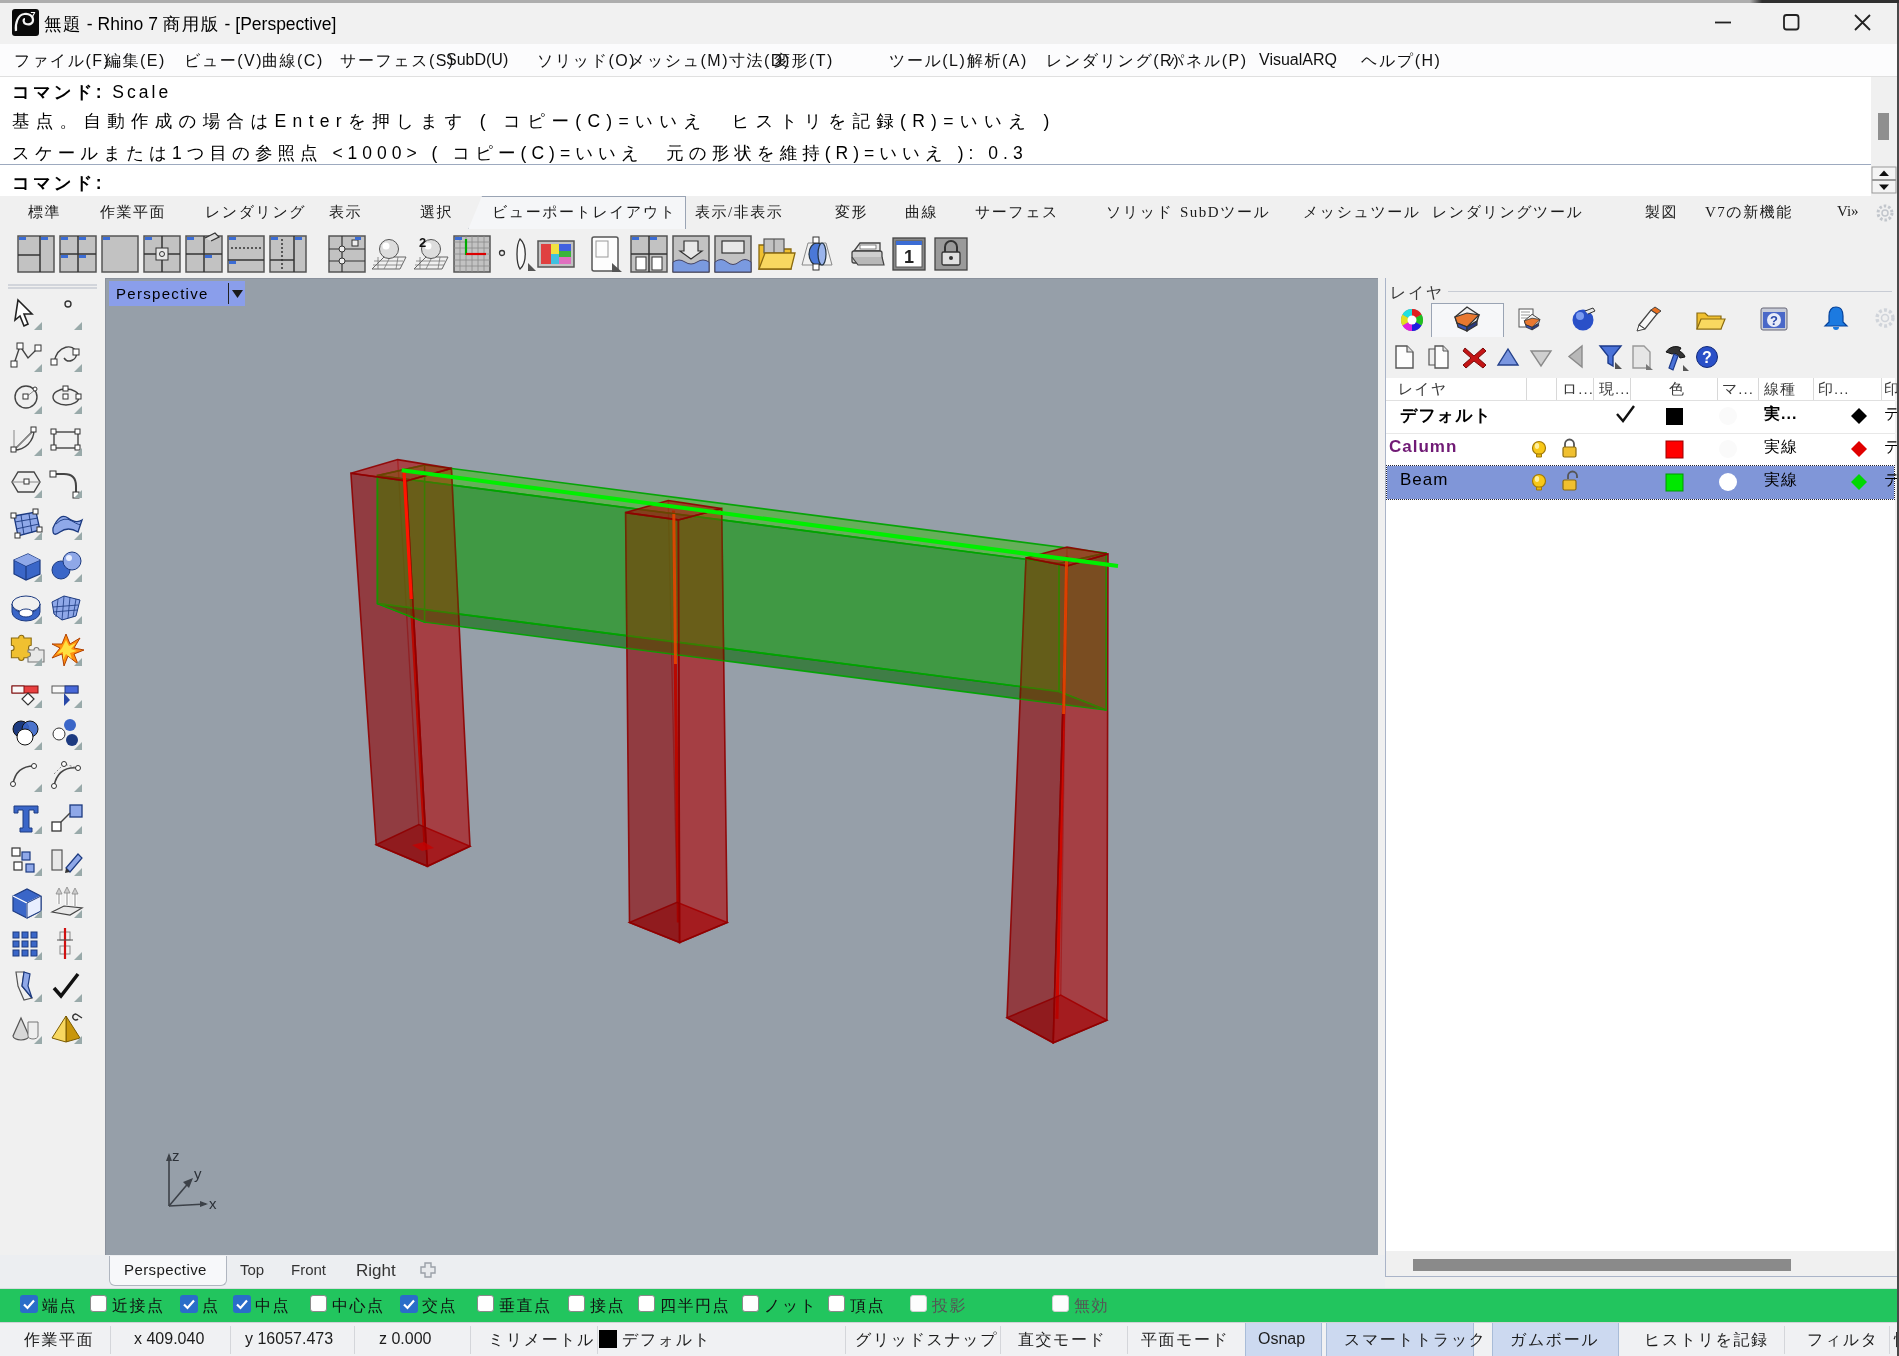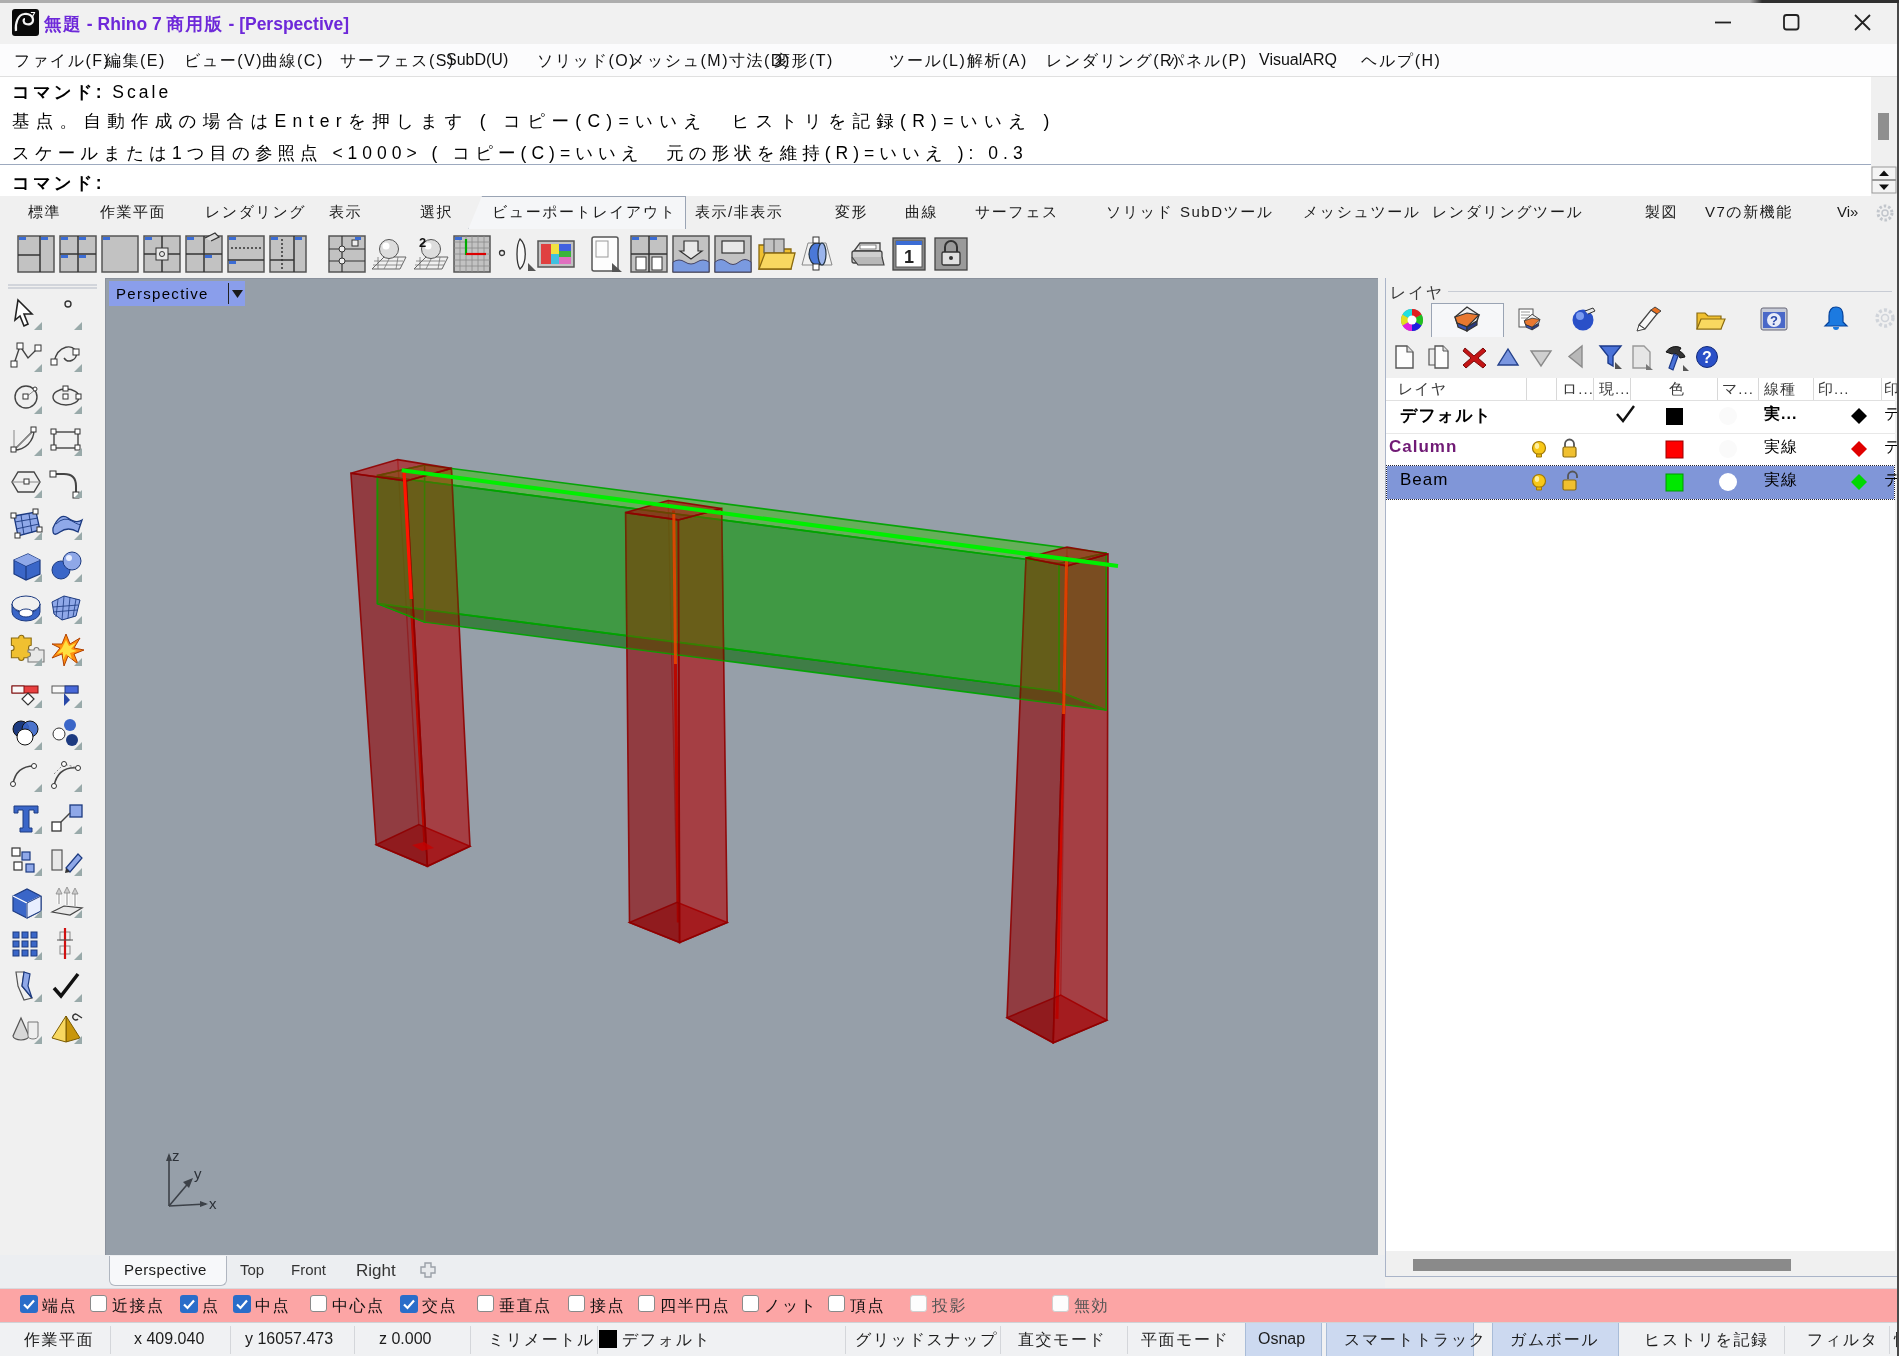--- a/index.html
+++ b/index.html
@@ -3,38 +3,38 @@
 <meta charset="utf-8">
 <style>
   html,body{margin:0;padding:0;}
   body{width:1899px;height:1356px;position:relative;overflow:hidden;
        font-family:"Liberation Sans",sans-serif;background:#f0f0f0;}
   .abs{position:absolute;}
   .jp{letter-spacing:1.5px;}
   #topstrip{left:0;top:0;width:1899px;height:3px;
     background:linear-gradient(90deg,#aeaeae 0px,#aeaeae 1750px,#303030 1762px,#303030 1899px);}
   #titlebar{left:0;top:3px;width:1899px;height:41px;background:#f1f1f1;}
-  #titletext{left:44px;top:12px;font-size:17.5px;color:#6d28d9;font-weight:bold;}
+  #titletext{left:44px;top:12px;font-size:17.5px;color:#000000;}
   #menubar{left:0;top:44px;width:1899px;height:32px;background:#fcfcfd;border-bottom:1px solid #e0e0e0;}
   .menuitem{top:51px;font-size:16px;color:#101010;}
   #cmdarea{left:0;top:77px;width:1871px;height:119px;background:#ffffff;}
   .cmdline{left:12px;font-size:17.5px;color:#000;white-space:pre;letter-spacing:5px;}
   #cmdsep{left:0;top:164px;width:1871px;height:1px;background:#9daabf;}
   #cmdscroll{left:1871px;top:77px;width:26px;height:119px;background:#f0f0f0;}
   #tabbar{left:0;top:196px;width:1899px;height:33px;background:#f0f0f0;border-bottom:1px solid #c0c4cc;}
-  .tabitem{top:203px;font-size:15px;color:#1a1a1a;}
+  .tabitem{top:203px;font-size:15px;color:#1a1a1a;font-family:Liberation Serif, serif;}
   #seltab{left:468px;top:196px;width:216px;height:33px;background:#f5f6f8;border:1px solid #9aa4b4;border-bottom:none;clip-path:polygon(0 100%,14px 0,100% 0,100% 100%);}
   #toolbar{left:0;top:229px;width:1899px;height:49px;background:#f0f0f0;}
   #mainleft{left:0;top:278px;width:105px;height:975px;background:#f0f0f0;}
   #viewport{left:105px;top:278px;width:1272px;height:977px;background:#969fa9;border-left:1px solid #8a919c;border-top:1px solid #8a919c;}
   #vplabel{left:3px;top:2px;width:136px;height:25px;background:#8a9eeb;color:#000;}
   #vplabel .t{position:absolute;left:7px;top:4px;font-size:15px;letter-spacing:1.3px;}
   #rpanel{left:1385px;top:278px;width:511px;height:998px;background:#f0f0f0;border:1px solid #aab4c8;border-top:none;}
   #bottomtabs{left:0;top:1255px;width:1385px;height:33px;background:#eceef1;}
-  #osnaprow{left:0;top:1288px;width:1899px;height:34px;background:#fca5a5;border-top:1px solid #d8dade;}
+  #osnaprow{left:0;top:1288px;width:1899px;height:34px;background:#22c55e;border-top:1px solid #d8dade;}
   #statusbar{left:0;top:1322px;width:1899px;height:34px;background:#f0f1f3;border-top:1px solid #d0d2d6;}
   .osl{top:7px;font-size:16px;color:#111;}
   .osbox{top:6px;width:18px;height:18px;border-radius:3px;}
   .osbox.on{background:#2a6dc9;}
   .osbox.off{background:#fff;border:1.5px solid #8a8a8a;width:15px;height:15px;}
   .osbox.dis{background:#fdfdfd;border:1.5px solid #d0d0d0;width:15px;height:15px;}
   .stt{top:7px;font-size:16px;color:#1c1c1c;}
   #rightedge{left:1897px;top:3px;width:2px;height:1353px;background:#4a4a4a;}
 </style>
 </head>

